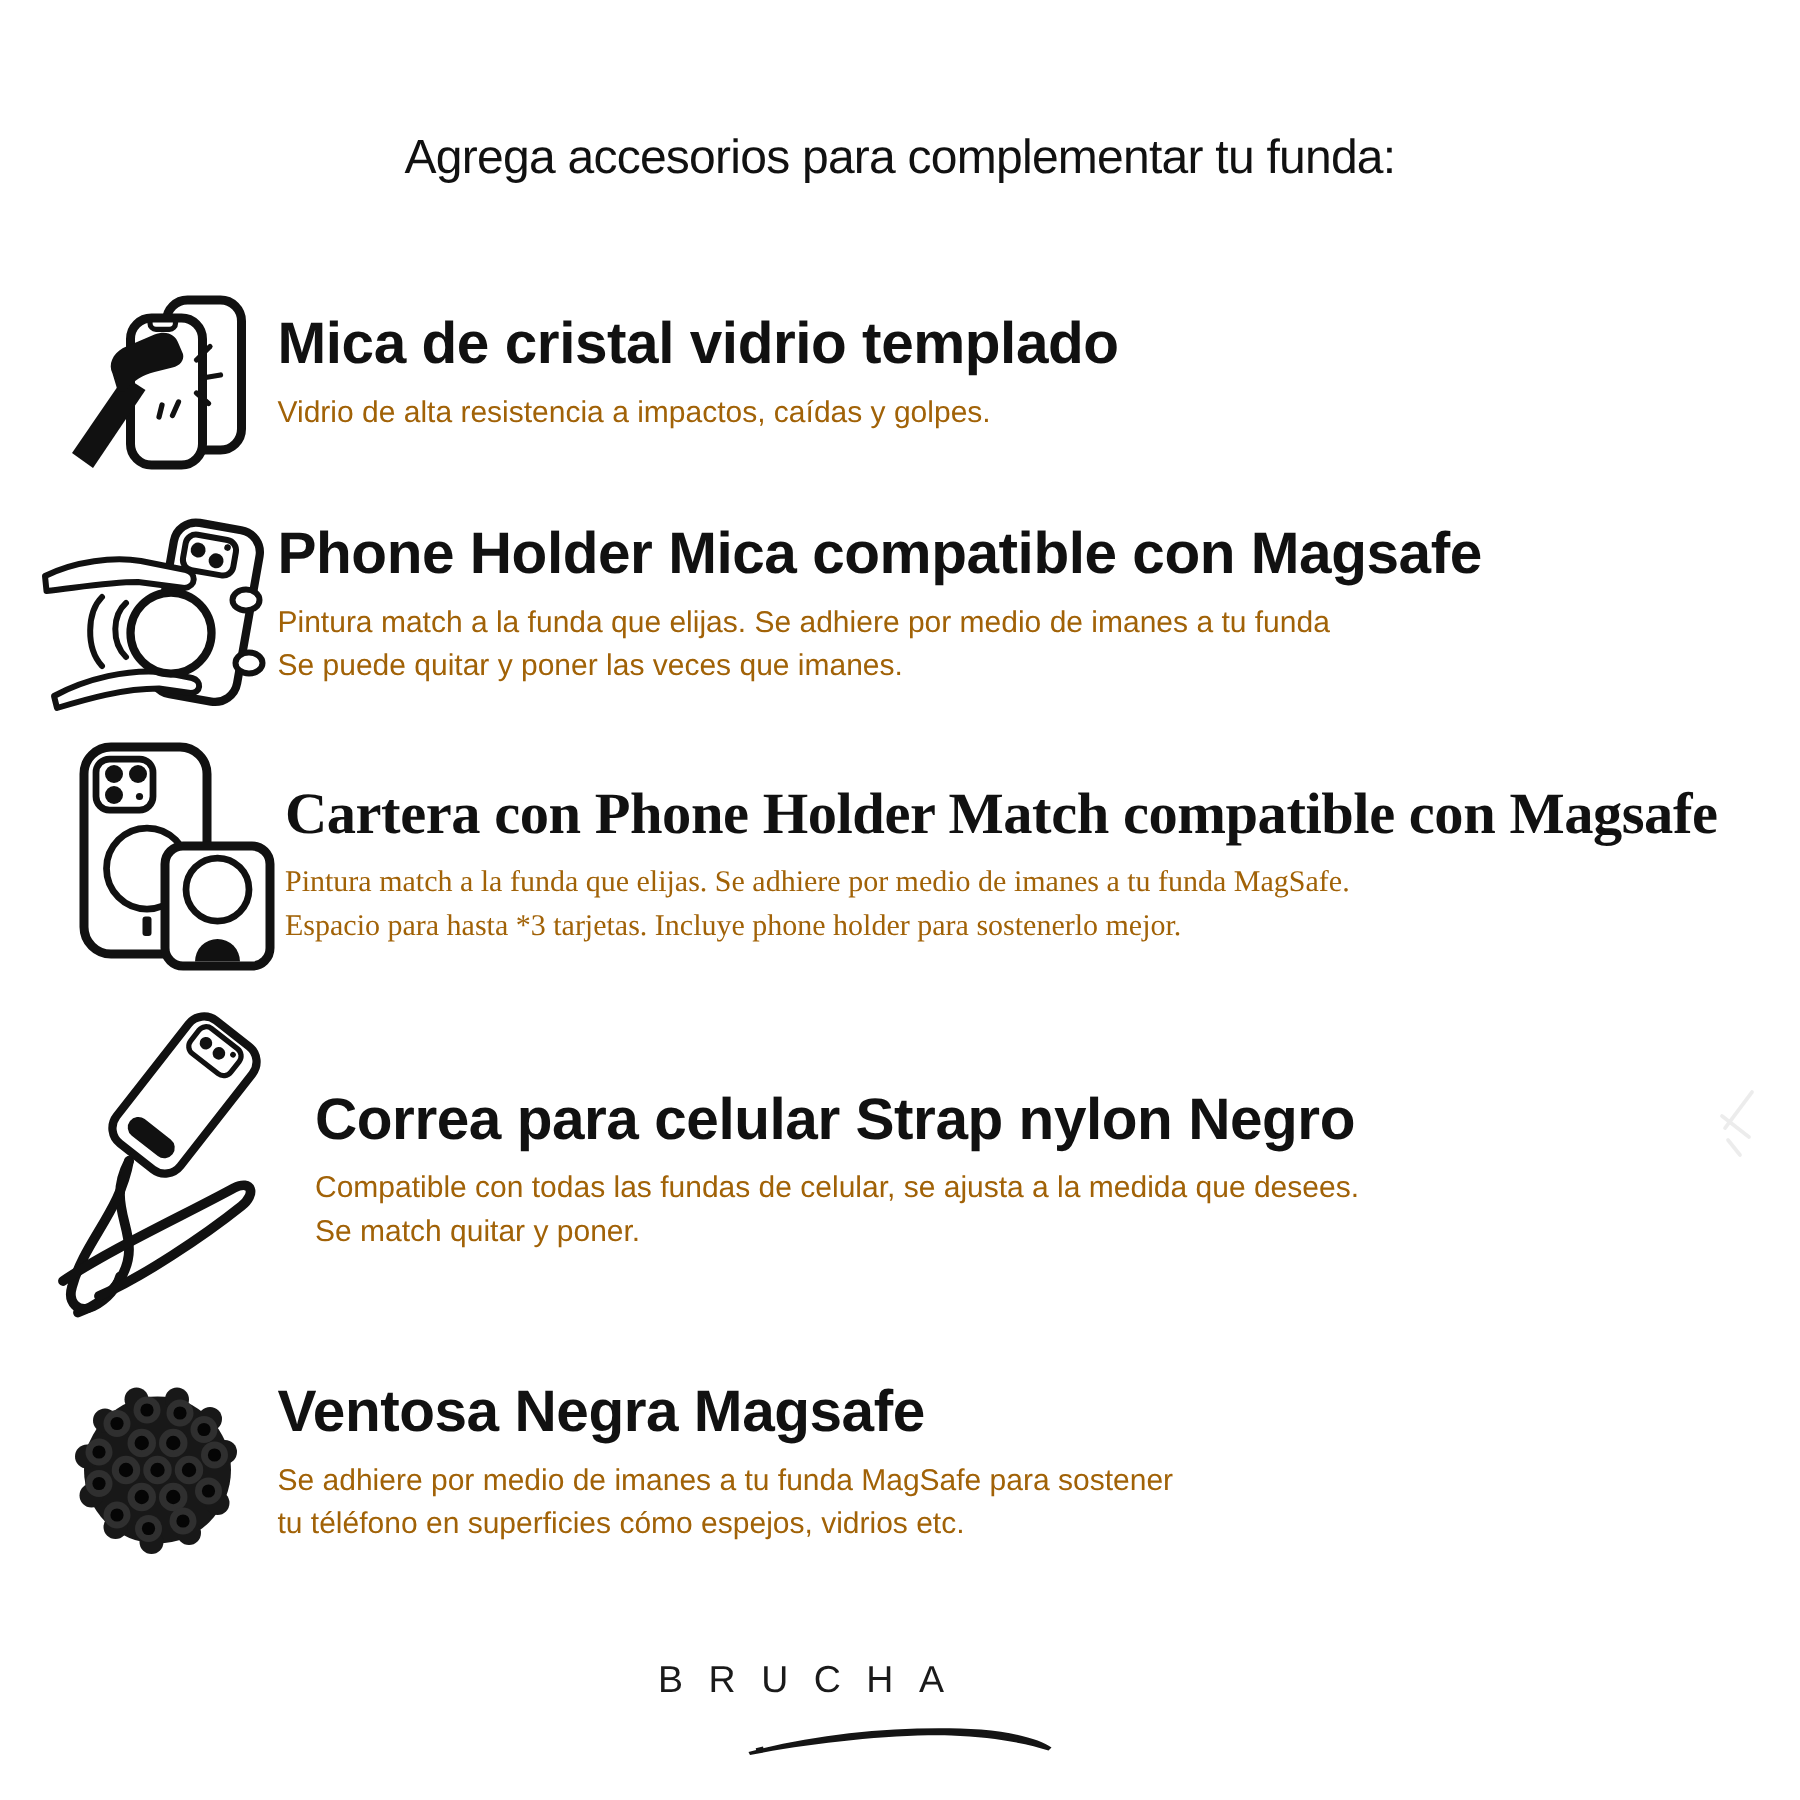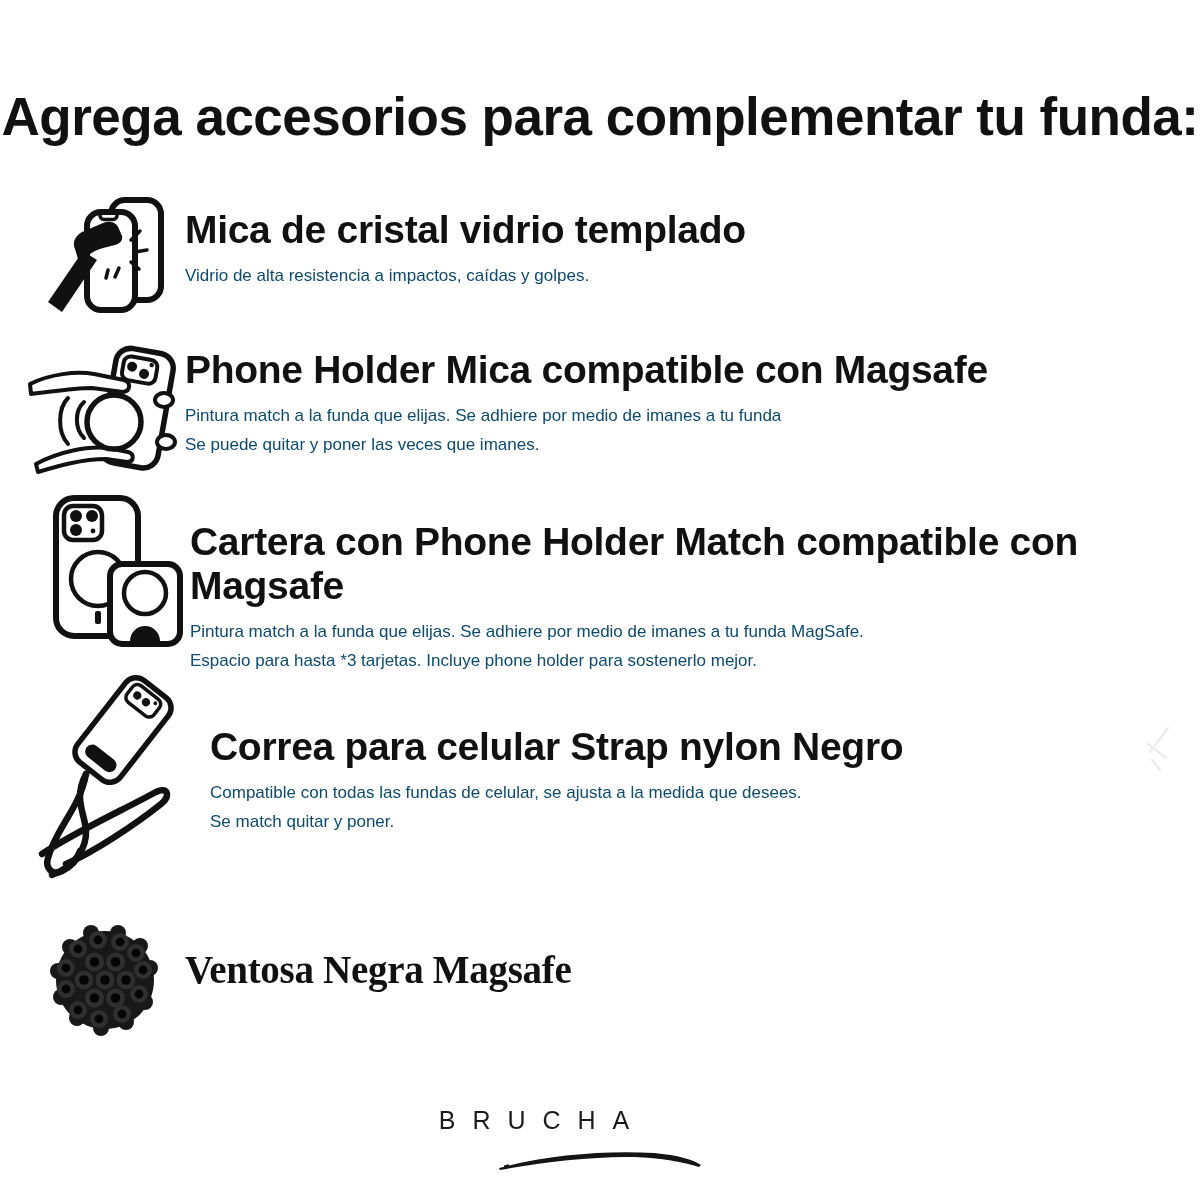--- a/index.html
+++ b/index.html
@@ -4,33 +4,33 @@
 <style>
   html,body{margin:0;padding:0;}
   body{
     width:1200px;height:1200px;position:relative;overflow:hidden;
     background:#ffffff;color:#111111;
     font-family:"Liberation Sans","DejaVu Sans",sans-serif;
     -webkit-font-smoothing:antialiased;
   }
   .page-title{
     position:absolute;top:86px;left:0;width:1200px;
-    text-align:center;font-size:53px;font-weight:700;letter-spacing:-0.5px;
+    text-align:center;font-size:32px;font-weight:400;letter-spacing:-0.5px;
     margin:0;
   }
   .item{position:absolute;left:185px;}
   .item-title{font-size:39px;font-weight:700;margin:0 0 9px 0;letter-spacing:-0.3px;}
-  .item-desc{font-size:17px;line-height:29px;font-weight:400;color:#0c4a6e;}
+  .item-desc{font-size:20px;line-height:29px;font-weight:400;color:#a16207;}
   .icon-box{position:absolute;}
   
   #item-1{top:208px;} #icon-1{left:44px;top:196px;}
   #item-2{top:348px;} #icon-2{left:28px;top:344px;}
-  #item-3{top:520px;left:190px;} #icon-3{left:50px;top:494px;}
+  #item-3{top:520px;left:190px;font-family:Liberation Serif, serif;} #icon-3{left:50px;top:494px;}
   #item-4{top:725px;margin-left:25px;} #icon-4{left:28px;top:668px;}
-  #item-5{top:947px;font-family:Liberation Serif, serif;} #icon-5{left:46px;top:920px;}
+  #item-5{top:920px;} #icon-5{left:46px;top:920px;}
   .brand{
     position:absolute;top:1106px;left:0;width:1068px;text-align:center;
     font-size:25px;font-weight:400;letter-spacing:17px;text-indent:17px;color:#1a1a1a;
   }
   .brush{position:absolute;left:496px;top:1146px;}
   .faint-mark{position:absolute;left:1138px;top:722px;opacity:.55;}
 </style>
 </head>
 <body>
 
@@ -188,20 +188,24 @@
           <circle cx="32" cy="29" r="4.4"></circle>
           <circle cx="52" cy="20" r="4.4"></circle>
         <circle cx="74" cy="22" r="4.4"></circle>
           <circle cx="90" cy="33" r="4.4"></circle>
       </g>
     </g>
   </svg>
 </div>
 <div class="item" id="item-5">
   <h2 class="item-title">Ventosa Negra Magsafe</h2>
+  <div class="item-desc">
+    <div>Se adhiere por medio de imanes a tu funda MagSafe para sostener</div>
+    <div>tu téléfono en superficies cómo espejos, vidrios etc.</div>
+  </div>
 </div>
 
 <div class="faint-mark">
   <svg width="42" height="52" viewBox="0 0 42 52" fill="none">
     <path d="M30,6 L12,30 M10,22 L28,36 M14,38 L22,48" stroke="#dddddd" stroke-width="2.5" stroke-linecap="round"></path>
   </svg>
 </div>
 
 <div class="brand">BRUCHA</div>
 <div class="brush">

